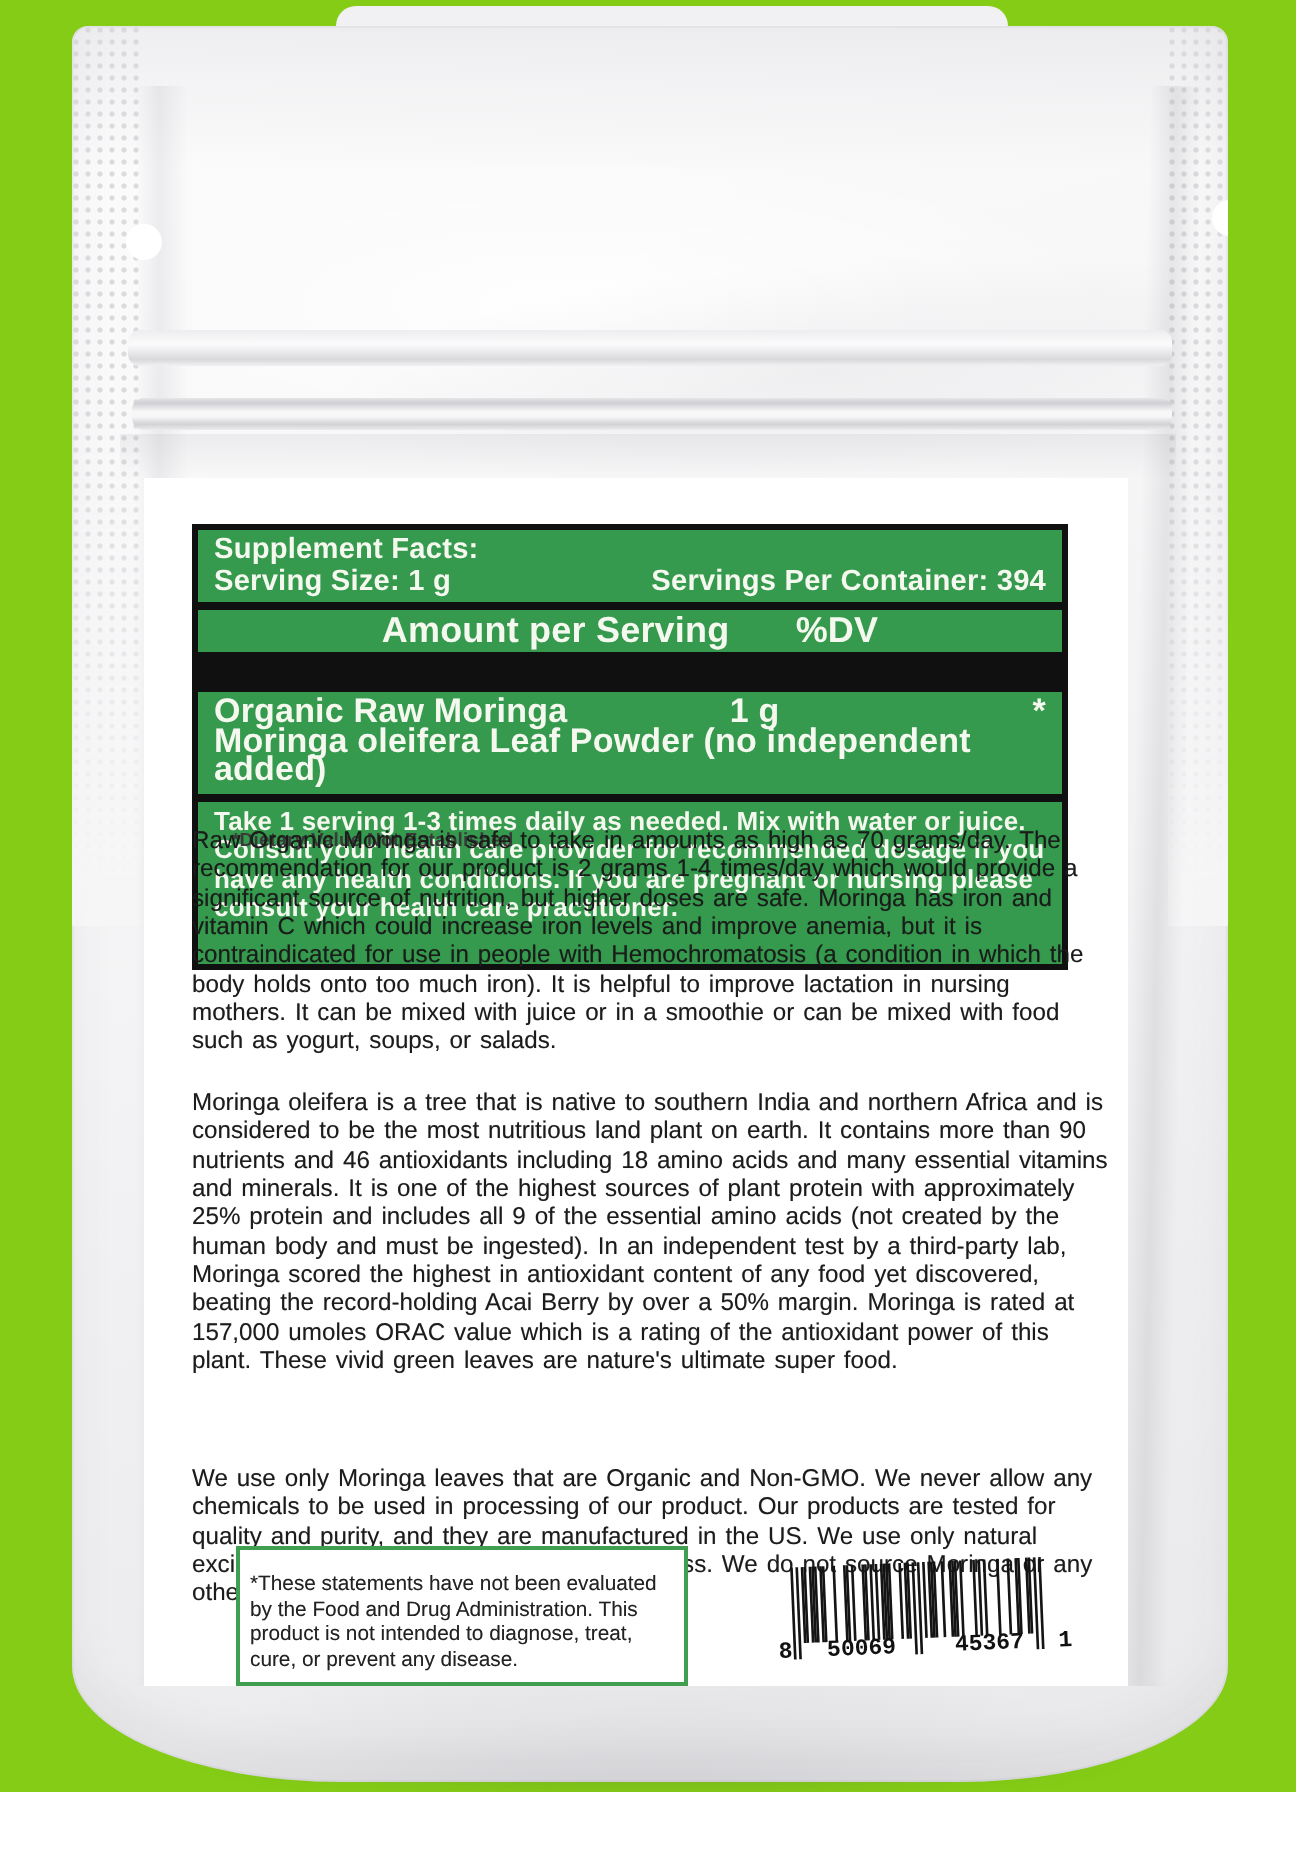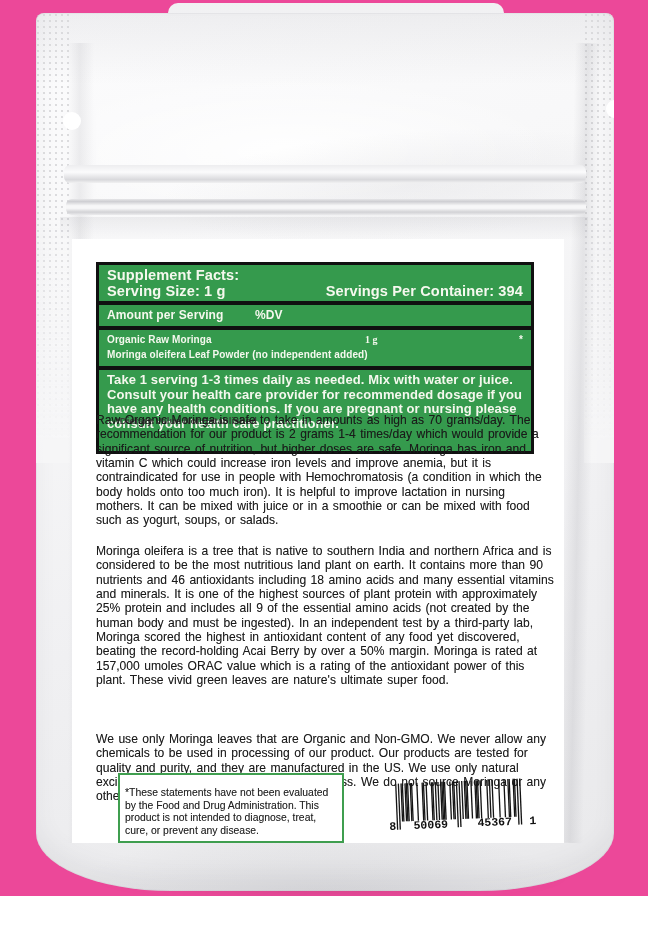--- a/index.html
+++ b/index.html
@@ -1,16 +1,16 @@
 <!DOCTYPE html>
 <html style="--label_green: #359a4d; --label_text: #f5f8ee; --panel_border: #101010; --disclaimer_green: #3f9e4f;"><head>
 <meta charset="utf-8">
 <style>
   html,body{margin:0;padding:0;background:#ffffff;}
-  .stage{position:relative;width:648px;height:896px;background:#ec4899;overflow:hidden;
+  .stage{position:relative;width:648px;height:896px;background:#84cc16;overflow:hidden;
          font-family:"Liberation Sans",sans-serif;}
 
   
   .floor-shadow{position:absolute;left:95px;top:852px;width:470px;height:46px;
     background:radial-gradient(ellipse at 50% 50%, rgba(60,60,65,.28) 0%, rgba(60,60,65,.12) 45%, rgba(60,60,65,0) 72%);
     filter:blur(5px);}
 
   
   .top-flap{position:absolute;left:168px;top:3px;width:336px;height:46px;
     background:linear-gradient(180deg,#f0f0f2,#f7f7f8);border-radius:10px;}
@@ -66,26 +66,26 @@
   .label{position:absolute;left:36px;top:226px;width:492px;height:604px;background:#ffffff;z-index:3;}
 
   
   .facts{position:absolute;left:24px;top:23px;width:438px;
     background:var(--panel_border,#101010);padding:3px;display:flex;flex-direction:column;gap:4px;
     box-sizing:border-box;}
   .frow{background:var(--label_green,#359a4d);color:var(--label_text,#f5f8ee);
     padding:2px 8px;font-weight:bold;letter-spacing:.1px;}
   .frow .ln{line-height:16px;font-size:14.6px;white-space:nowrap;}
   .frow.head .ln2{display:flex;justify-content:space-between;gap:27px;}
-  .frow.amount{text-align:left;font-size:12px;line-height:17px;}
+  .frow.amount{text-align:center;font-size:18px;line-height:17px;}
   .frow.amount .dv{margin-left:28px;}
-  .frow.ingredient{font-size:10px;line-height:14.5px;padding-top:3px;padding-bottom:4px;}
+  .frow.ingredient{font-size:17px;line-height:14.5px;padding-top:3px;padding-bottom:4px;margin-top:16px;}
   .frow.ingredient .ln1{display:flex;white-space:nowrap;}
   .frow.ingredient .iname{flex:0 0 62%;}
-  .frow.ingredient .iamt{flex:1;font-family:Liberation Serif, serif;}
+  .frow.ingredient .iamt{flex:1;}
   .frow.ingredient .idv{flex:0 0 10px;text-align:right;}
   .frow.directions{font-size:13px;line-height:14.6px;padding:3px 8px 20px 8px;}
 
   .footnote{position:absolute;left:28px;top:176px;font-size:9.5px;font-weight:bold;color:#3a3a3a;
     letter-spacing:.1px;padding-left:16px;}
 
   .para{position:absolute;left:24px;width:460px;font-size:12.1px;line-height:14.35px;color:#1b1b1b;
     word-spacing:1.1px;text-shadow:0 0 .4px rgba(0,0,0,.35);}
   .para.p1{top:174px;}
   .para.p2{top:305px;}

